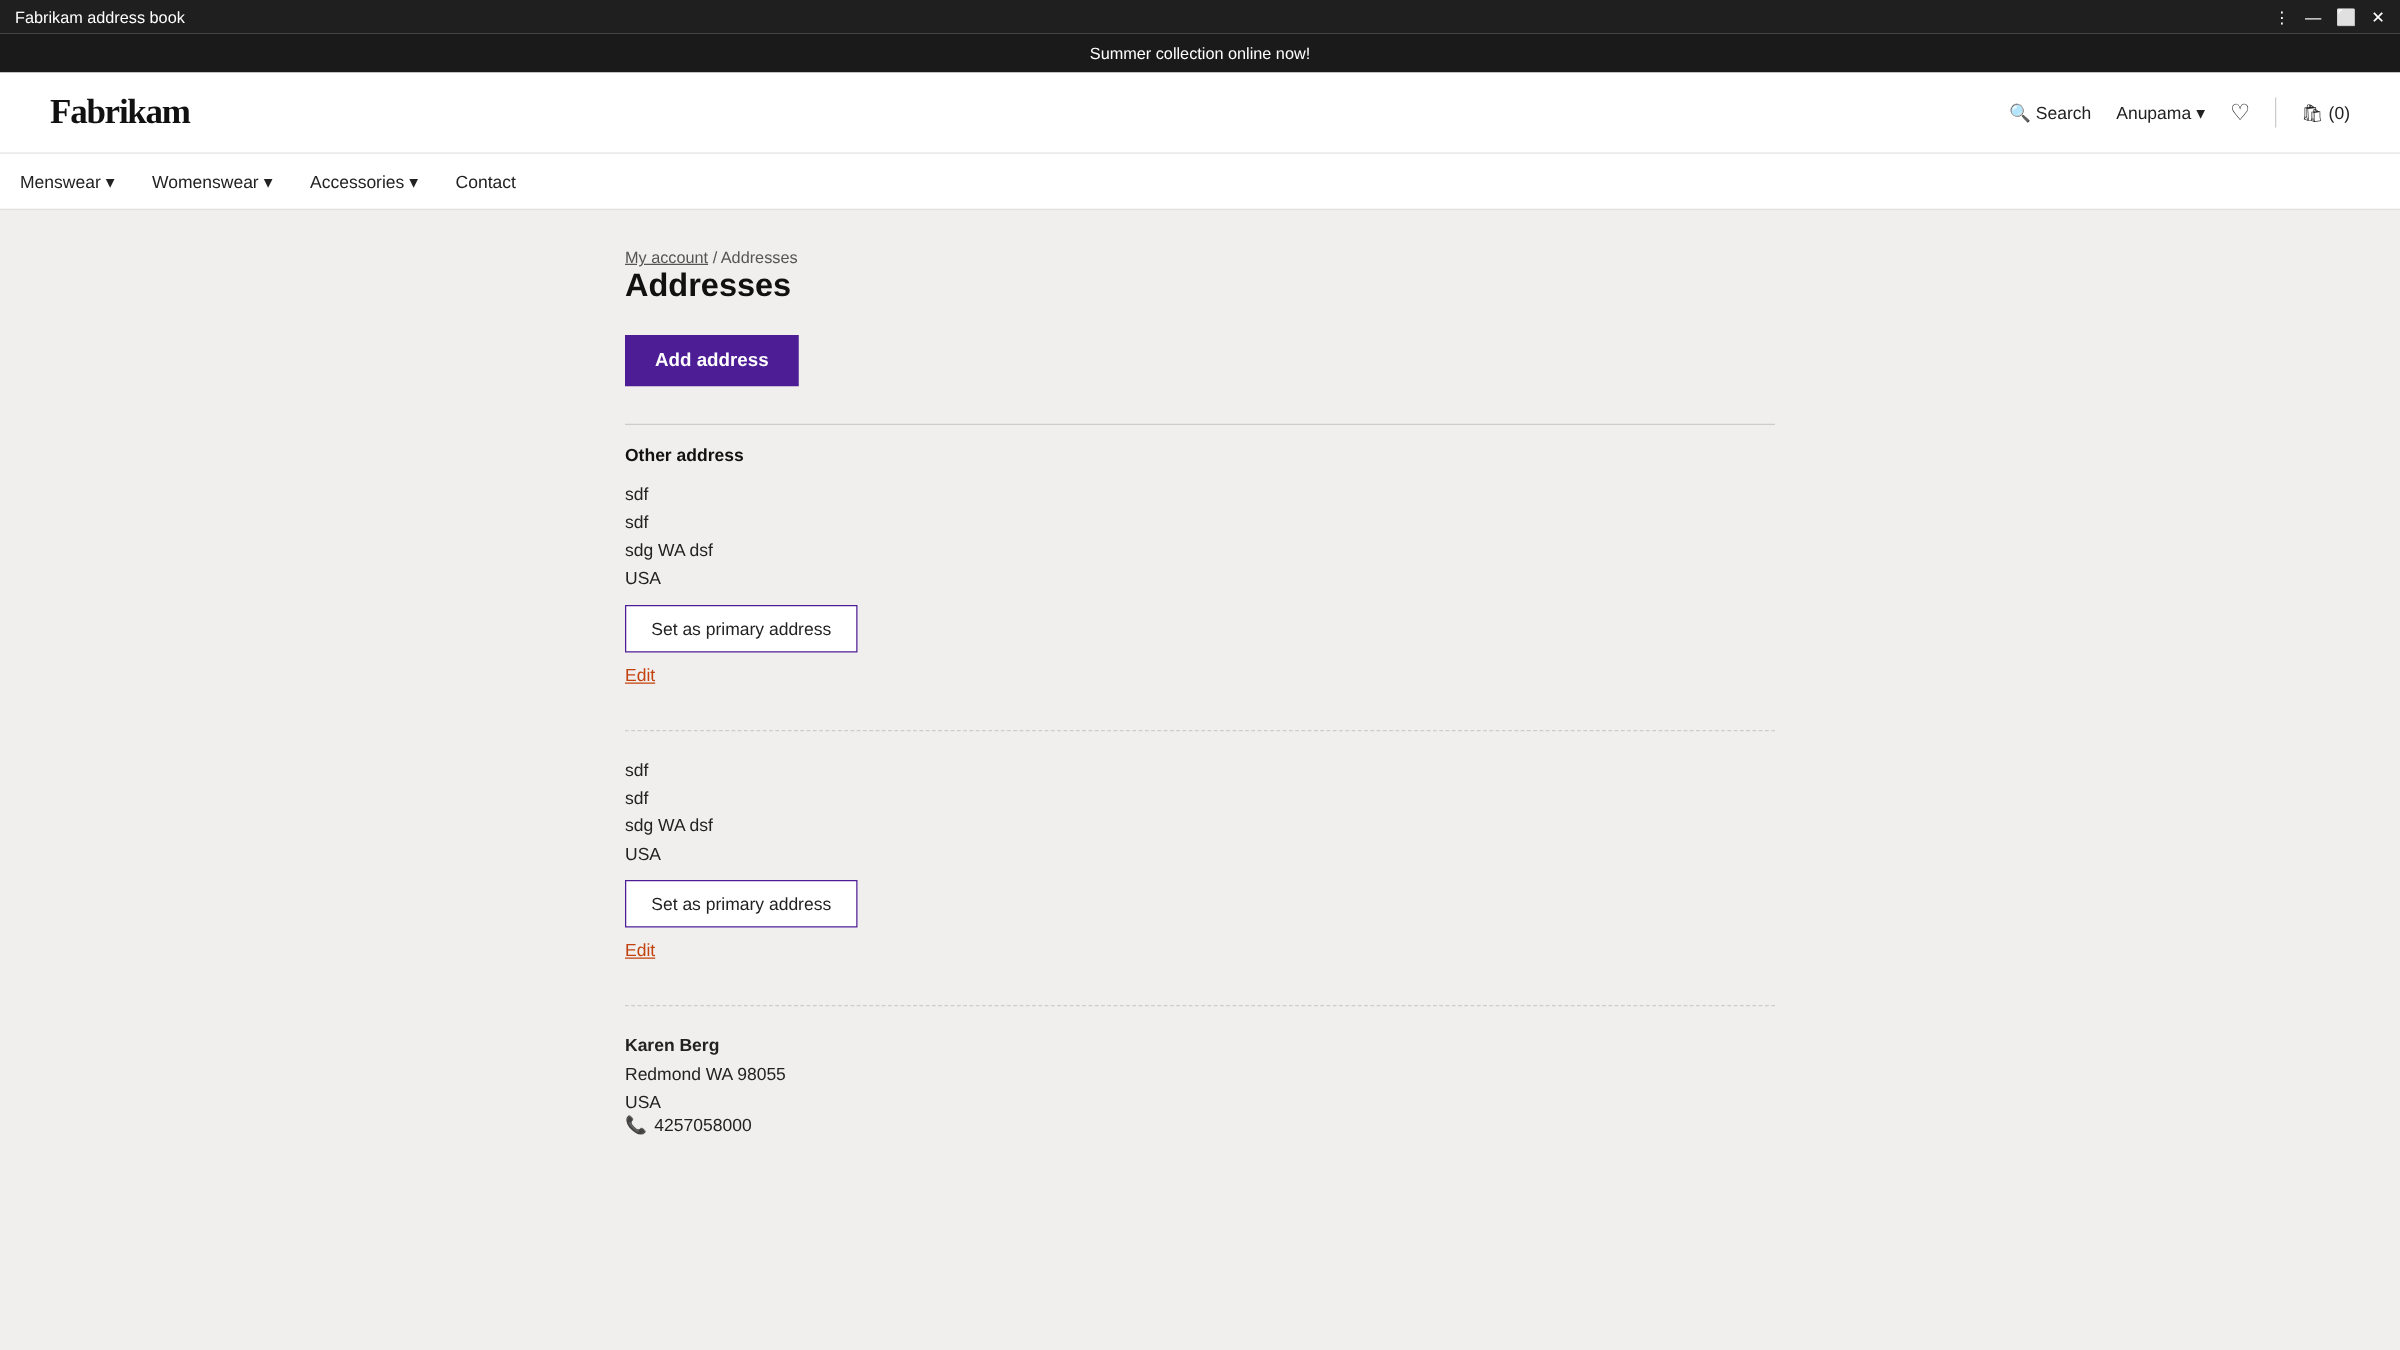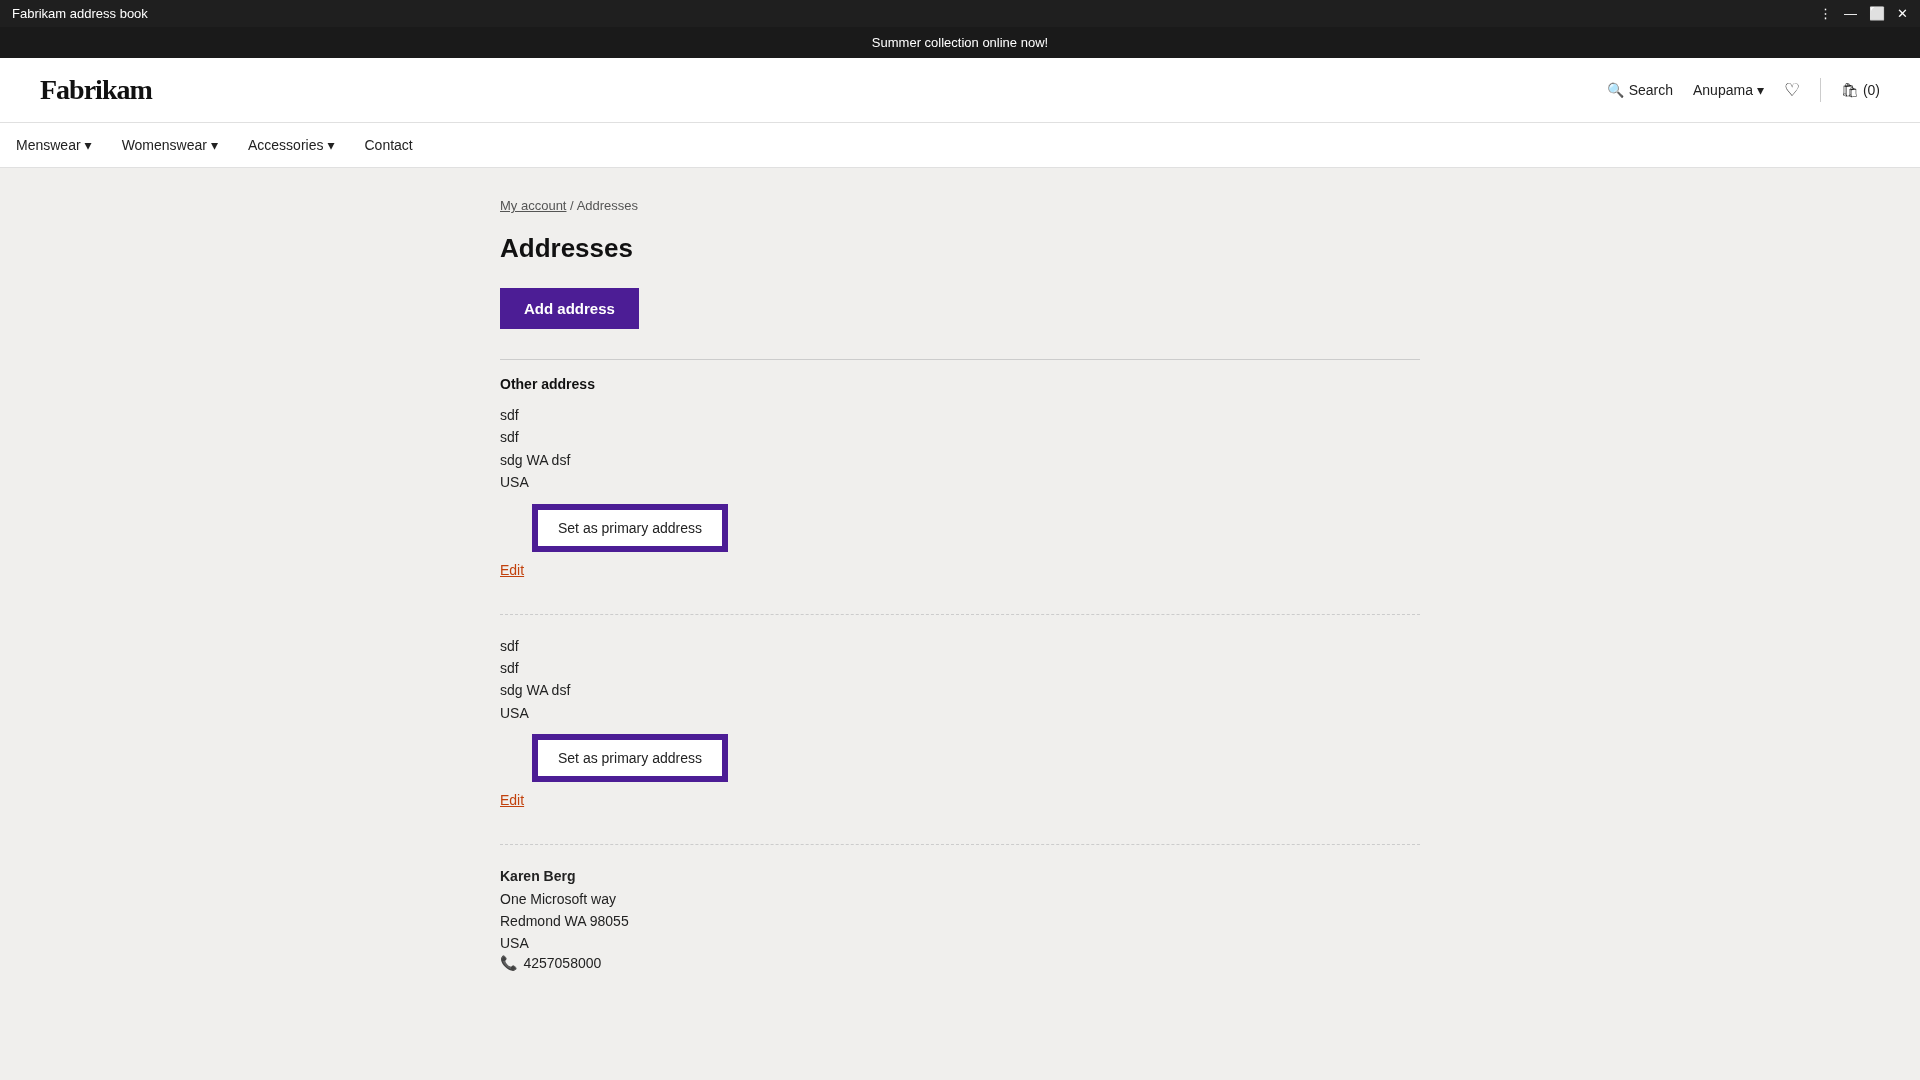--- a/index.html
+++ b/index.html
@@ -104,21 +104,20 @@
     .main {
       max-width: 1000px;
       margin: 0 auto;
       padding: 30px 40px;
     }
 
     
     .breadcrumb {
       font-size: 13px;
       color: #555;
-      margin-bottom: 20px;
     }
     .breadcrumb a {
       color: #555;
       text-decoration: underline;
       cursor: pointer;
     }
 
     
     .page-title {
       font-size: 26px;
@@ -167,27 +166,26 @@
       font-weight: 600;
       font-size: 14px;
       color: #222;
       line-height: 1.6;
     }
 
     
     .set-primary-btn {
       background: #fff;
       color: #222;
-      border: 6px solid #4c1d95;
+      border: 1px solid #4c1d95;
       padding: 10px 20px;
       font-size: 14px;
       cursor: pointer;
       margin-top: 10px;
       margin-bottom: 10px;
-      margin-left: 32px;
     }
 
     
     .edit-link {
       color: #c2410c;
       text-decoration: underline;
       cursor: pointer;
       font-size: 14px;
       display: inline-block;
       margin-bottom: 16px;
@@ -309,21 +307,20 @@
     <br>
     <a class="edit-link">Edit</a>
   </div>
 
   
   <hr class="address-separator">
 
   
   <div class="address-block">
     <div class="address-name">Karen Berg</div>
-    <div class="address-line">One Microsoft way</div>
     <div class="address-line">Redmond WA 98055</div>
     <div class="address-line">USA</div>
     <div class="phone-line">
       <span>📞</span>
       <span>4257058000</span>
     </div>
   </div>
 
 </div>
 

